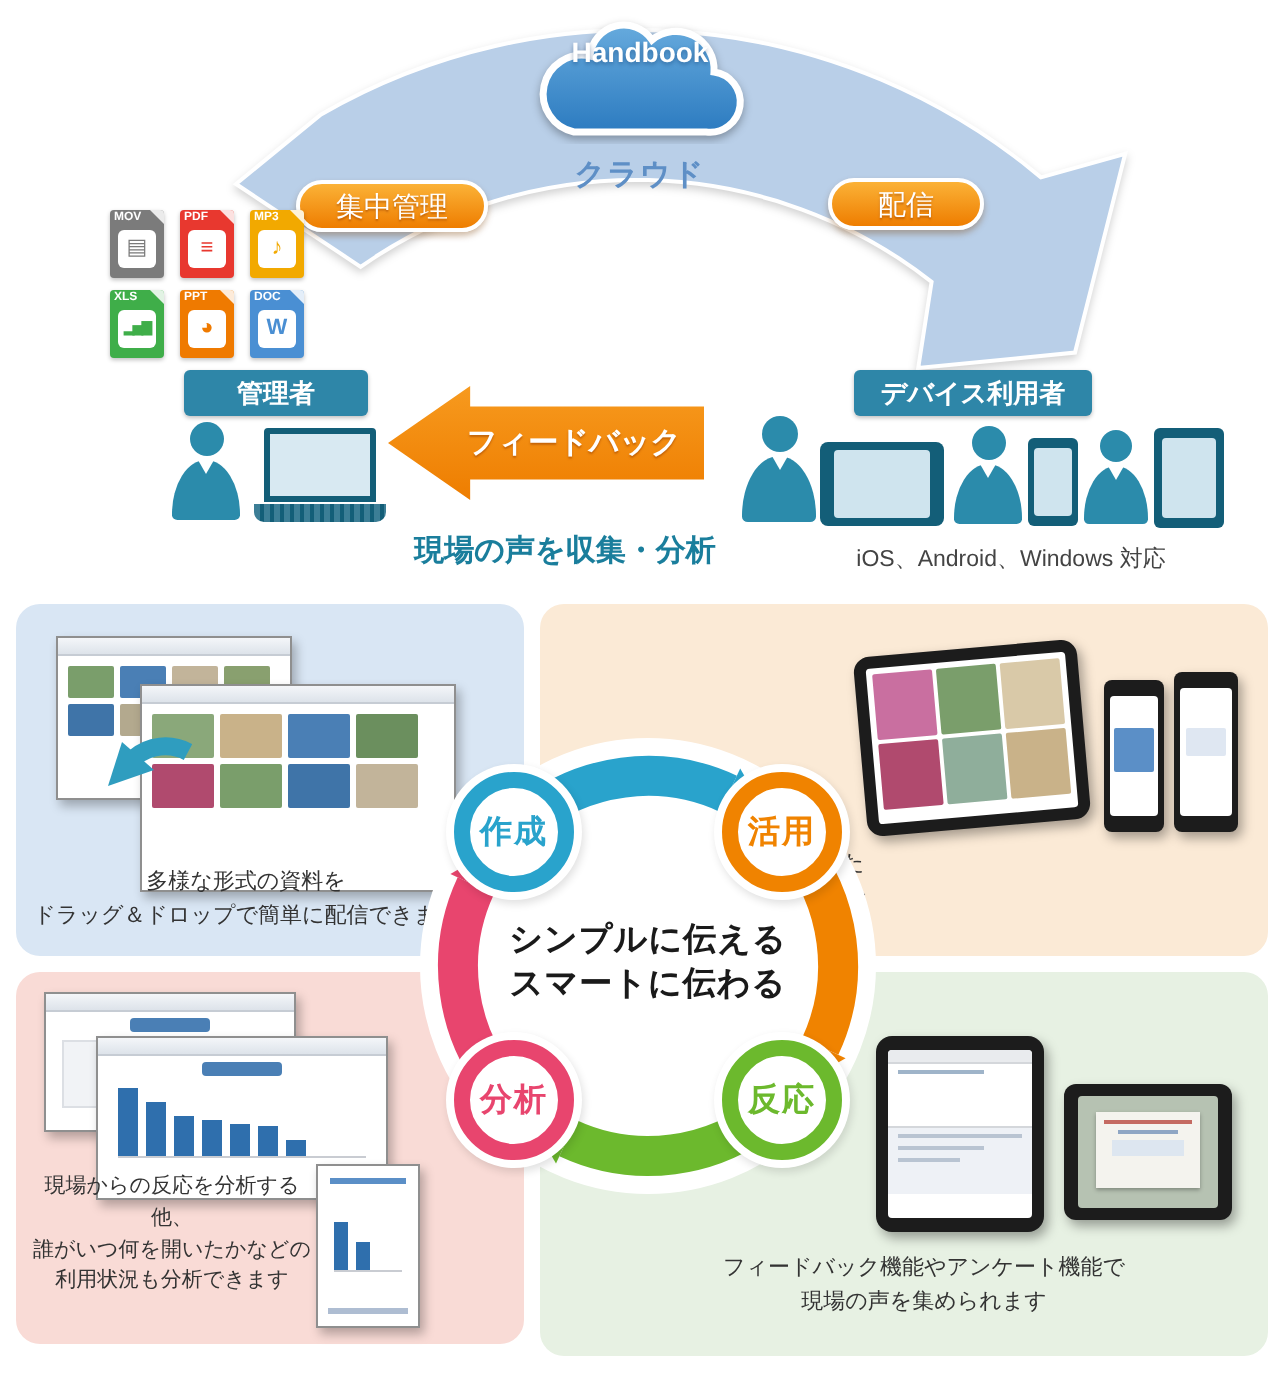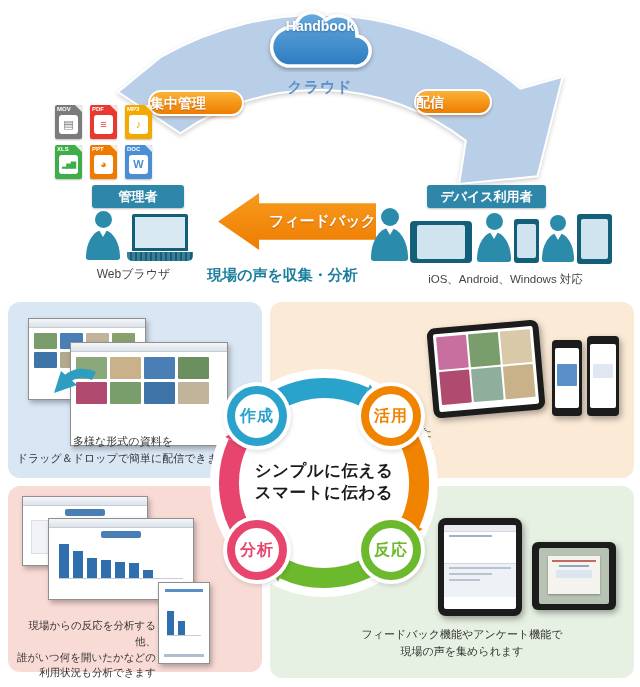--- a/index.html
+++ b/index.html
@@ -13,22 +13,22 @@
 
   
   #cloud { left:263px; top:8px; width:114px; height:64px; }
   #cloud-text { left:263px; top:18px; width:114px; text-align:center; color:#fff;
                 font-weight:bold; font-size:14px; line-height:1.15; text-shadow:0 1px 2px rgba(0,40,90,.4); }
   #cloud-caption { left:255px; top:78px; width:130px; text-align:center; color:#5e8fc6;
                    font-weight:bold; font-size:15px; letter-spacing:1px; }
 
   
   .pill { position:absolute; border-radius:999px; border:2px solid #fff;
-          background:linear-gradient(#fbb237,#ee7d00); color:#fff; font-weight:bold;
-          font-size:14px; text-align:left; line-height:22px; height:26px;
+          background:linear-gradient(#fbb237,#ee7d00); color:#fff; font-weight:normal;
+          font-size:14px; text-align:center; line-height:22px; height:26px;
           box-shadow:0 2px 3px rgba(120,60,0,.35); text-shadow:0 1px 1px rgba(150,60,0,.5); }
   #pill-left { left:148px; top:90px; width:96px; }
   #pill-right { left:414px; top:89px; width:78px; }
 
   
   #file-grid { left:55px; top:105px; width:106px; display:grid;
                grid-template-columns:repeat(3,27px); gap:6px 8px; }
   .ficon { position:relative; width:27px; height:34px; border-radius:2px; overflow:hidden;
            box-shadow:0 1px 2px rgba(0,0,0,.25); }
   .ficon .fold { position:absolute; right:0; top:0; width:0; height:0;
@@ -55,24 +55,24 @@
   .laptop { position:absolute; }
   .lap-screen { border:3px solid #135e78; background:#d8e9f2; border-radius:2px 2px 0 0; }
   .lap-base { background:#135e78; border-radius:0 0 5px 5px; margin-top:1px;
               background-image:repeating-linear-gradient(90deg,#3c7e96 0 3px,transparent 3px 5px); }
   .dev { position:absolute; background:#135e78; }
   .dev .scr { background:#cfe4ee; width:100%; height:100%; border-radius:2px; }
 
   .cap-dark { position:absolute; color:#444; text-align:center; }
 
   
-  #fb-arrow { left:218px; top:193px; width:158px; height:57px;
+  #fb-arrow { left:194px; top:193px; width:158px; height:57px;
               background:linear-gradient(#f79a1e,#ee7d00);
               clip-path:polygon(0 50%,26% 0,26% 18%,100% 18%,100% 82%,26% 82%,26% 100%);
-              display:flex; align-items:center; justify-content:flex-end; }
+              display:flex; align-items:center; justify-content:center; }
   #fb-arrow span { color:#fff; font-weight:bold; font-size:15px; margin-left:28px;
                    text-shadow:0 1px 1px rgba(150,60,0,.5); }
   #fb-caption { left:200px; top:266px; width:165px; color:#1a7e9c; font-weight:bold; font-size:15px; text-align:center; }
 
   
   .panel { position:absolute; border-radius:12px; }
   #q-create  { left:8px;  top:302px; width:254px; height:176px; }
   #q-use     { left:270px; top:302px; width:364px; height:176px; }
   #q-analyze { left:8px;  top:486px; width:254px; height:186px; }
   #q-react   { left:270px; top:486px; width:364px; height:192px; }
@@ -171,21 +171,20 @@
 
   <div id="admin-head" class="sec-head">管理者</div>
   <div class="person" style="left:86px; top:211px; width:34px;">
     <div class="p-head" style="width:17px;height:17px;"></div>
     <div class="p-body" style="width:34px;height:30px;"></div>
   </div>
   <div class="laptop" style="left:127px; top:214px;">
     <div class="lap-screen" style="width:56px;height:37px;margin-left:5px;"></div>
     <div class="lap-base" style="width:66px;height:9px;"></div>
   </div>
-  <div class="cap-dark" style="left:81px; top:266px; width:105px; font-size:12px;">Webブラウザ</div>
 
   <div id="fb-arrow" class="abs">
     <span>フィードバック</span>
   </div>
   <div id="fb-caption" class="abs">現場の声を収集・分析</div>
 
   <div id="device-head" class="sec-head">デバイス利用者</div>
   <div class="person" style="left:371px; top:208px; width:37px;">
     <div class="p-head" style="width:18px;height:18px;"></div>
     <div class="p-body" style="width:37px;height:33px;"></div>
@@ -292,21 +291,21 @@
         </div>
     </div>
     <div class="win" style="left:150px; top:96px; width:52px; height:82px;">
       <div style="height:3px; background:#5b8fc7; margin:6px 6px 0;"></div>
       <div class="bars doc-bars" style="height:30px; margin:14px 8px 0;">
           <i style="height: 24px;"></i>
           <i style="height: 14px;"></i>
         </div>
       <div style="height:3px; background:#aebdd2; margin:18px 5px 0;"></div>
     </div>
-    <div class="caption" style="left:8px; width:140px; top:132px; font-size:10.5px;text-align:right;">現場からの反応を分析する他、
+    <div class="caption" style="left:8px; width:140px; top:100px; font-size:10.5px;">現場からの反応を分析する他、
 誰がいつ何を開いたかなどの
 利用状況も分析できます</div>
   </div>
 
   <div id="q-react" class="panel" style="background:#e7f1e3">
     <div class="slate" style="left:168px; top:32px; width:84px; height:98px; border-radius:8px; padding:7px 6px;">
       <div class="scr">
         <div style="height:7px; background:#e9ebee; border-bottom:1px solid #d4d7db;"></div>
         <div style="height:2px; background:#9fb4c9; margin:3px 5px 0; width:60%;"></div>
         <div style="height:26px;"></div>

